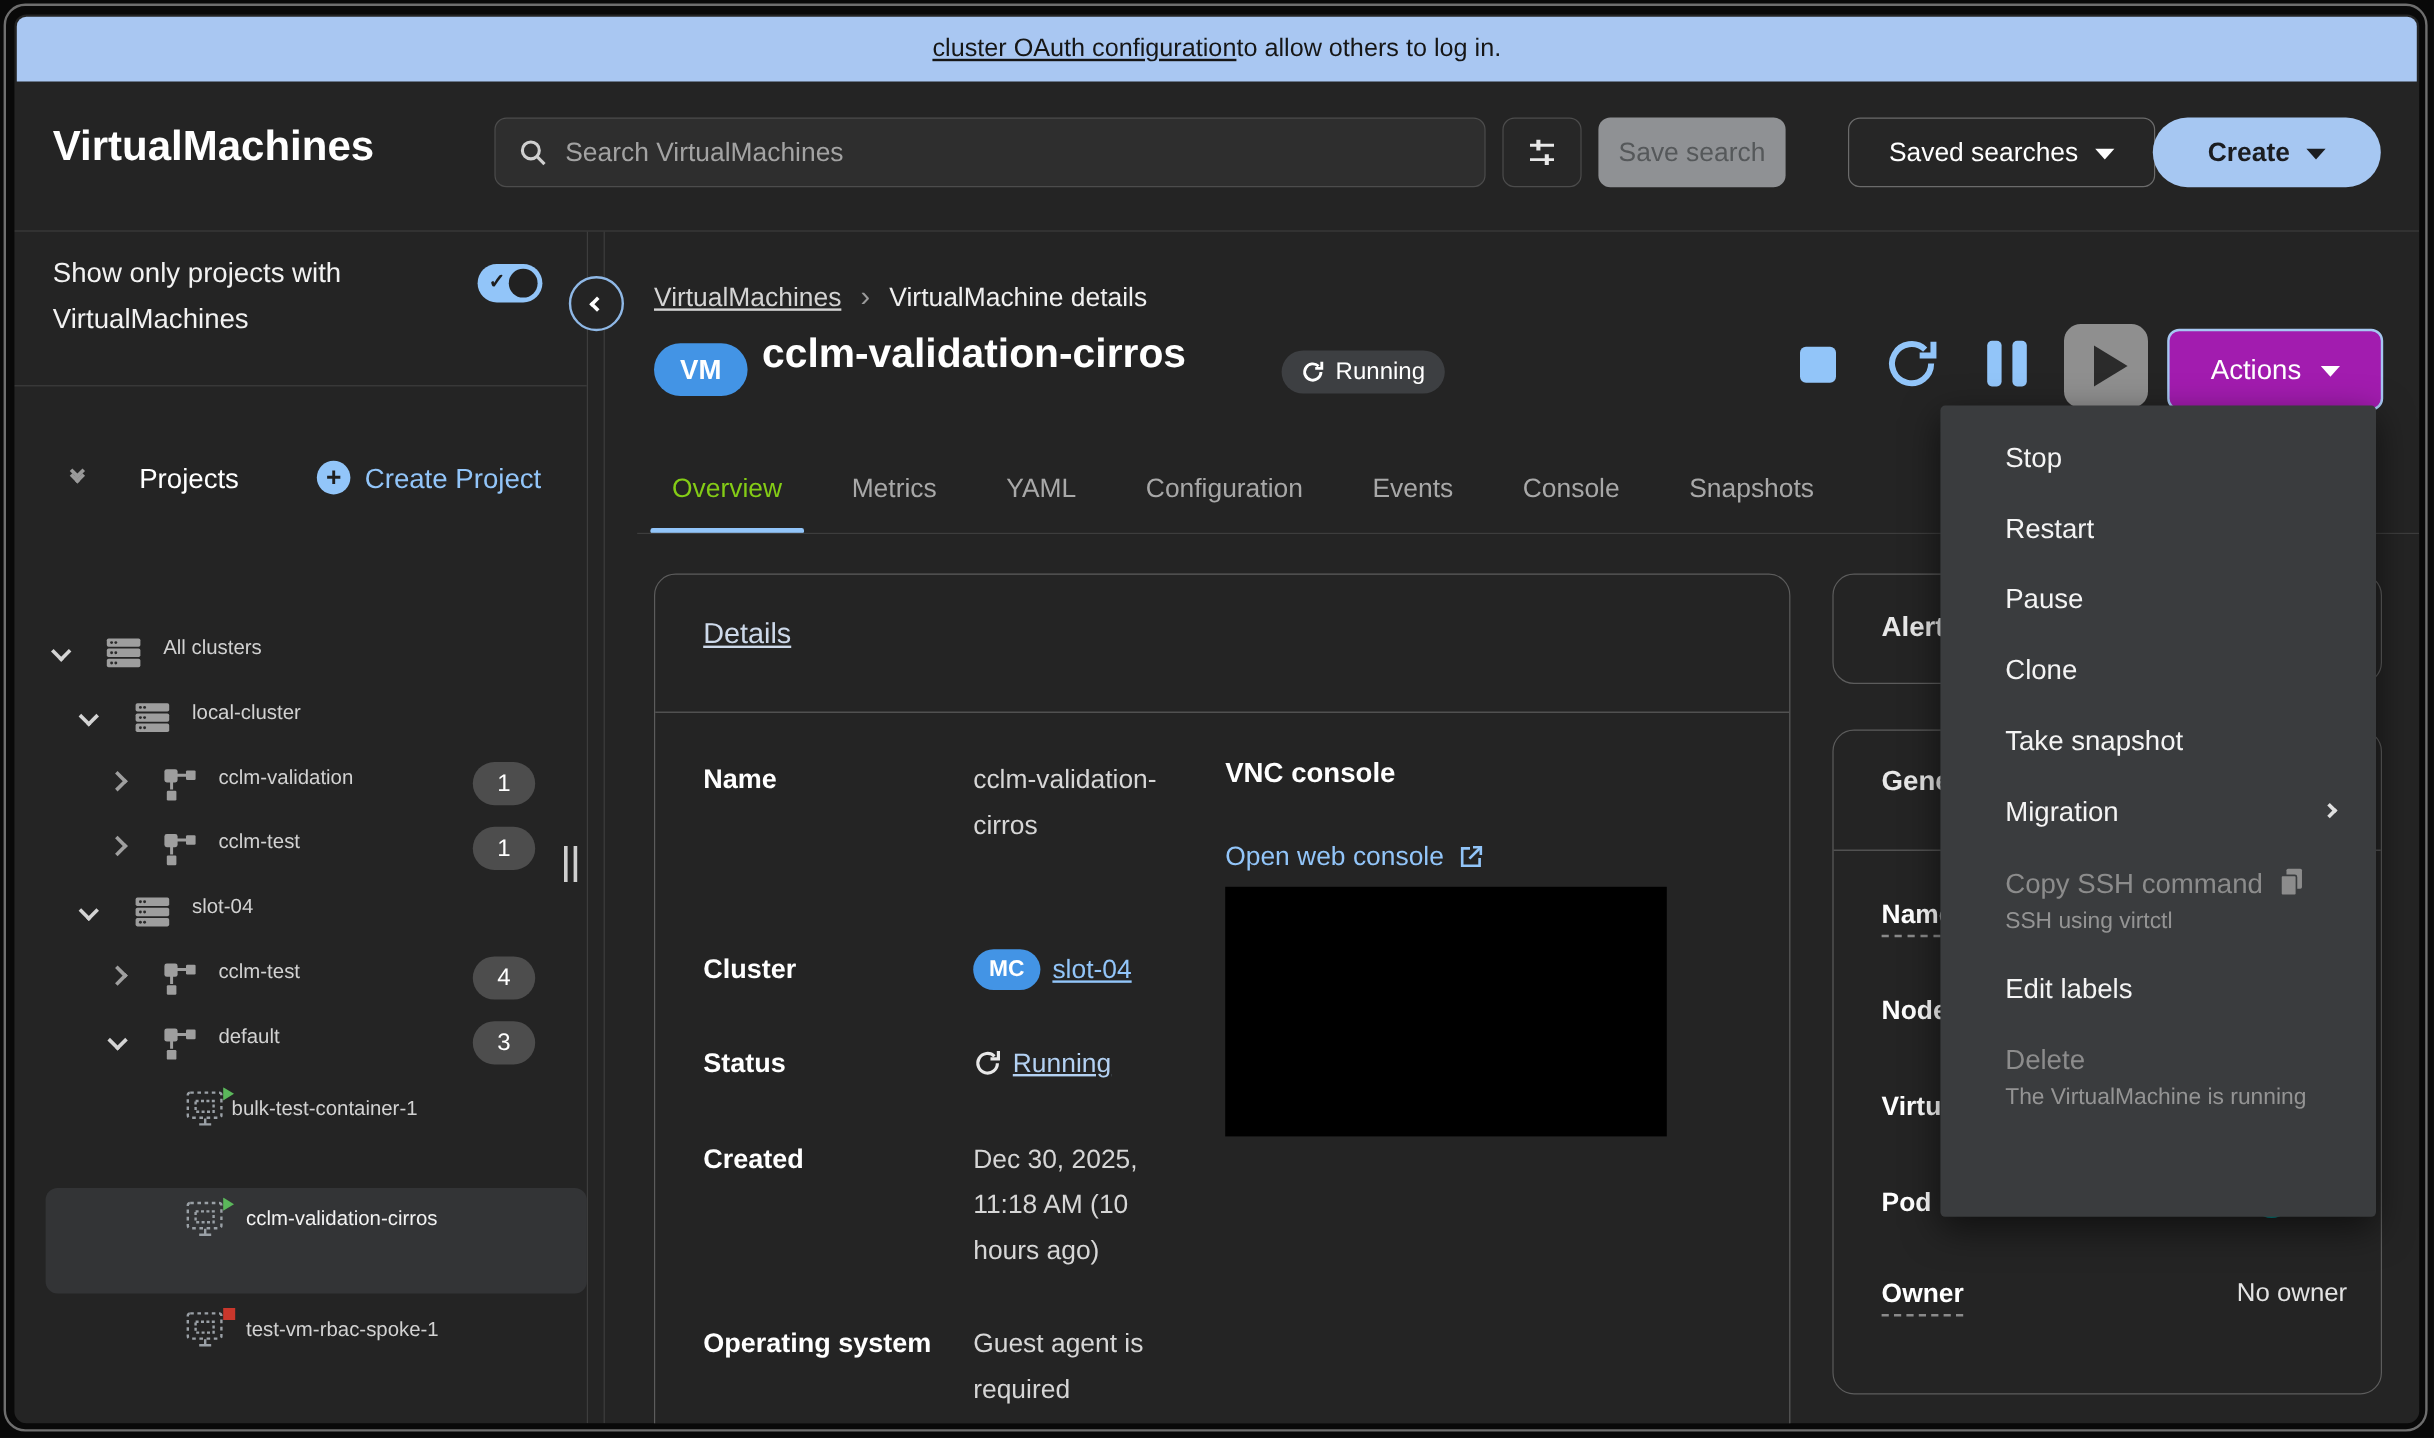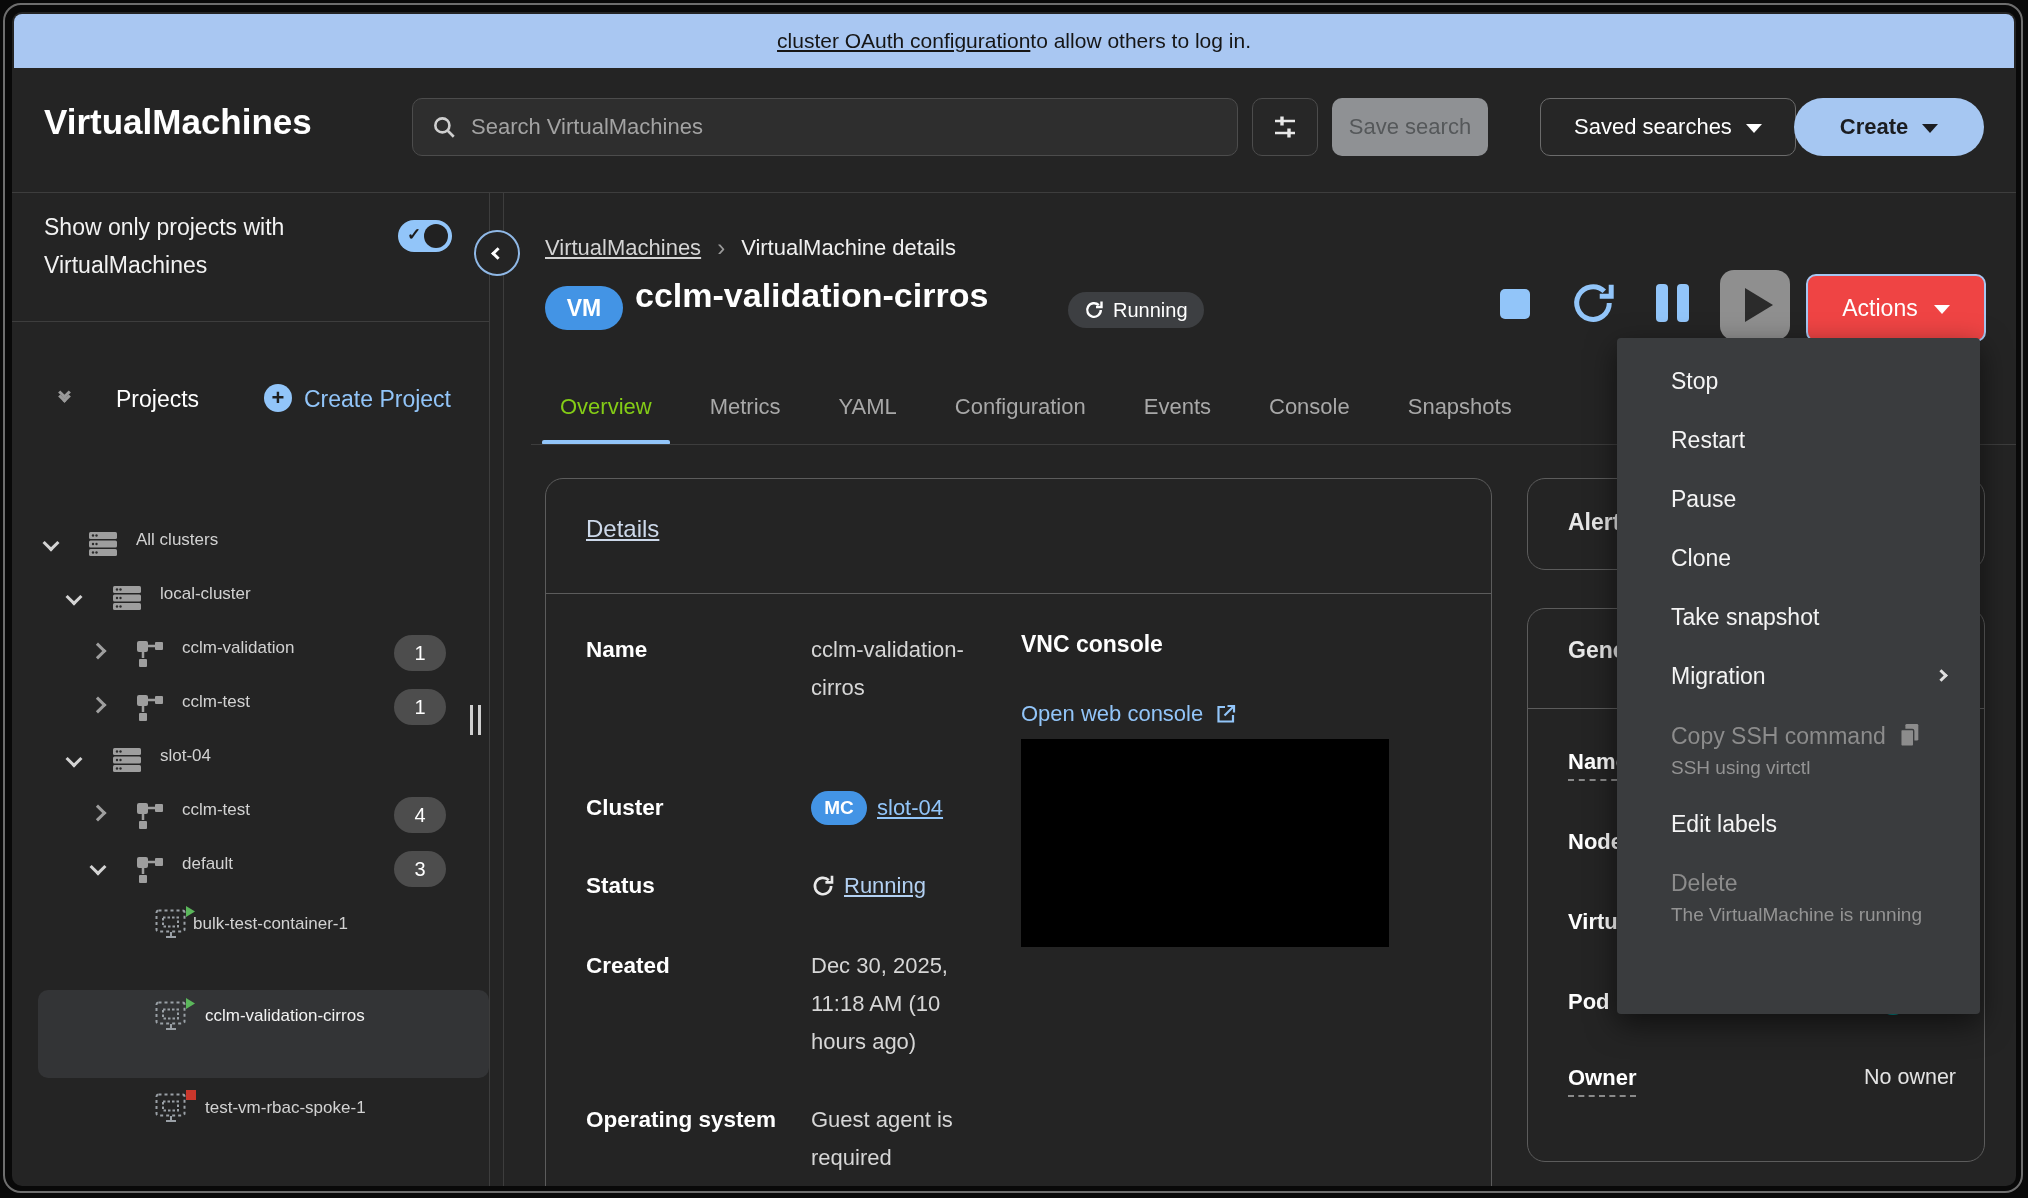--- a/index.html
+++ b/index.html
@@ -88,21 +88,21 @@
                  display:flex; align-items:center; gap:9px; padding:0 16px; color:#fff; font-size:20px; }
 
   .ctl-stop { left:1488px; top:277px; width:30px; height:30px; background:#92c5f9; border-radius:5px; cursor:pointer; }
   .ctl-restart { left:1558px; top:268px; cursor:pointer; }
   .ctl-pause { left:1644px; top:272px; display:flex; gap:9px; cursor:pointer; }
   .ctl-pause i { display:block; width:12px; height:38px; background:#92c5f9; border-radius:4px; }
   .ctl-play { left:1708px; top:258px; width:70px; height:70px; background:#8f8f8f; border-radius:14px;
               display:flex; align-items:center; justify-content:center; }
   .ctl-play i { display:block; width:0; height:0; border-top:17px solid transparent; border-bottom:17px solid transparent;
                 border-left:28px solid #2b2b2b; margin-left:8px; }
-  .actions-btn { left:1794px; top:262px; width:180px; height:68px; border:2px solid #a6c7f2; background:#ef4444;
+  .actions-btn { left:1794px; top:262px; width:180px; height:68px; border:2px solid #a6c7f2; background:#a21caf;
                  border-radius:10px; display:flex; align-items:center; justify-content:center; gap:16px;
                  color:#fff; font-size:23px; cursor:pointer; }
 
   
   .tabs { left:530px; top:356px; height:77px; display:flex; gap:22px; }
   .tab { display:flex; align-items:center; padding:0 18px; font-size:22px; color:#a8a8a8; position:relative; cursor:pointer; }
   .tab.active { color:#84cc16; }
   .tab.active::after { content:""; position:absolute; left:0; right:0; bottom:0; height:5px; background:#92c5f9; border-radius:2px; }
   .tabs-border { left:519px; top:432px; width:1485px; height:1px; background:#3d3d3d; }
 

